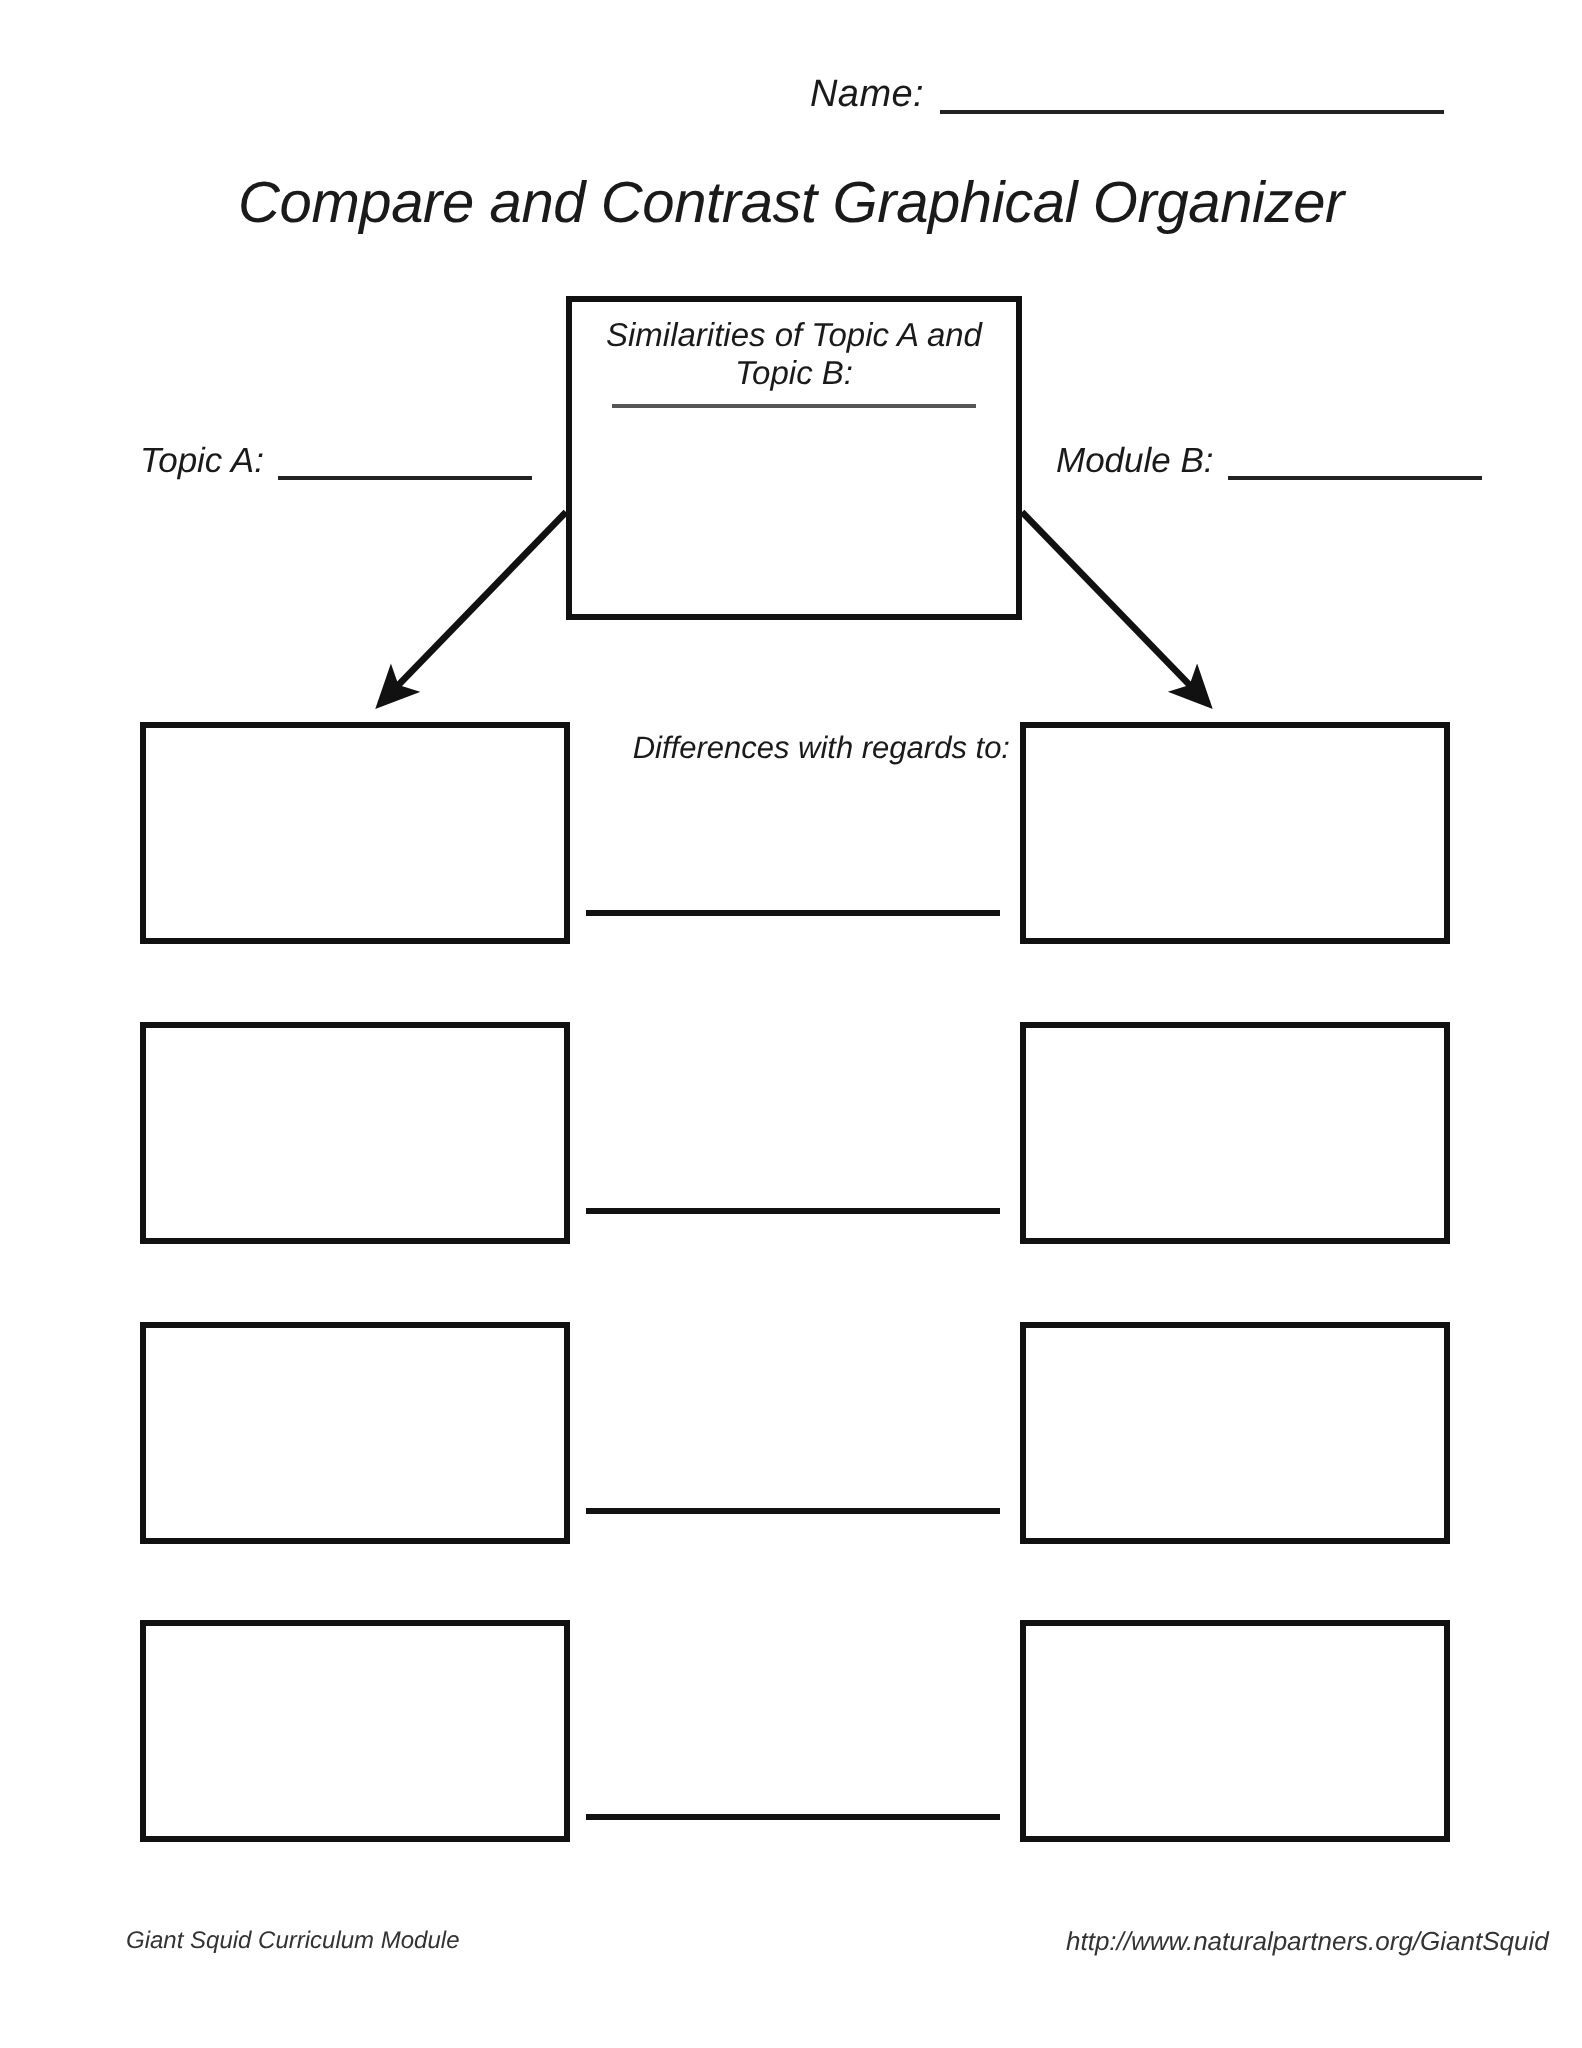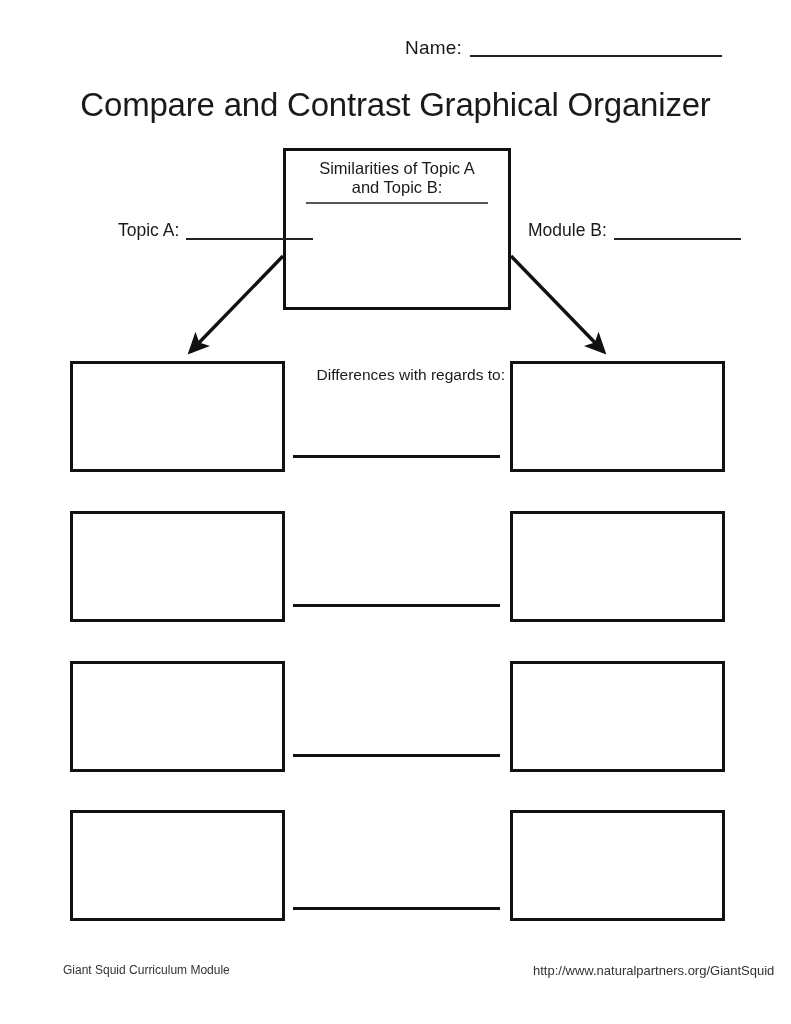--- a/index.html
+++ b/index.html
@@ -11,20 +11,21 @@
   body {
     font-family: "Liberation Sans", sans-serif;
     color: #1a1a1a;
   }
   #page {
     position: relative;
     width: 791px;
     height: 1024px;
     background: #ffffff;
     overflow: hidden;
+    font-style: italic;
   }
 
   
   .name-row {
     position: absolute;
     left: 405px;
     top: 38px;
     display: flex;
     align-items: flex-end;
     gap: 8px;
@@ -39,21 +40,21 @@
     border-bottom: 2px solid #222;
     height: 17px;
   }
 
   .doc-title {
     position: absolute;
     left: 0;
     top: 86px;
     width: 791px;
     text-align: center;
-    font-size: 33px;
+    font-size: 29px;
     letter-spacing: -0.2px;
     font-weight: 400;
     white-space: nowrap;
   }
 
   
   .sim-box {
     position: absolute;
     left: 283px;
     top: 148px;
@@ -61,37 +62,37 @@
     height: 162px;
     border: 3px solid #111;
     background: #fff;
     box-sizing: border-box;
   }
   .sim-text {
     margin-top: 8px;
     text-align: center;
     font-size: 16.5px;
     line-height: 1.16;
-    padding: 0 22px;
+    padding: 0 6px;
   }
   .sim-rule {
     margin: 5px auto 0 auto;
     width: 182px;
     border-bottom: 2px solid #555;
     height: 0;
   }
 
   
   .topic-row {
     position: absolute;
     display: flex;
     align-items: flex-end;
     gap: 7px;
   }
-  .topic-a-row { left: 70px; top: 222px; margin-left: 48px; }
+  .topic-a-row { left: 70px; top: 222px; }
   .topic-b-row { left: 528px; top: 222px; }
   .topic-label {
     font-size: 17.5px;
     line-height: 1;
   }
   .topic-blank {
     width: 127px;
     border-bottom: 2px solid #222;
     height: 15px;
   }

